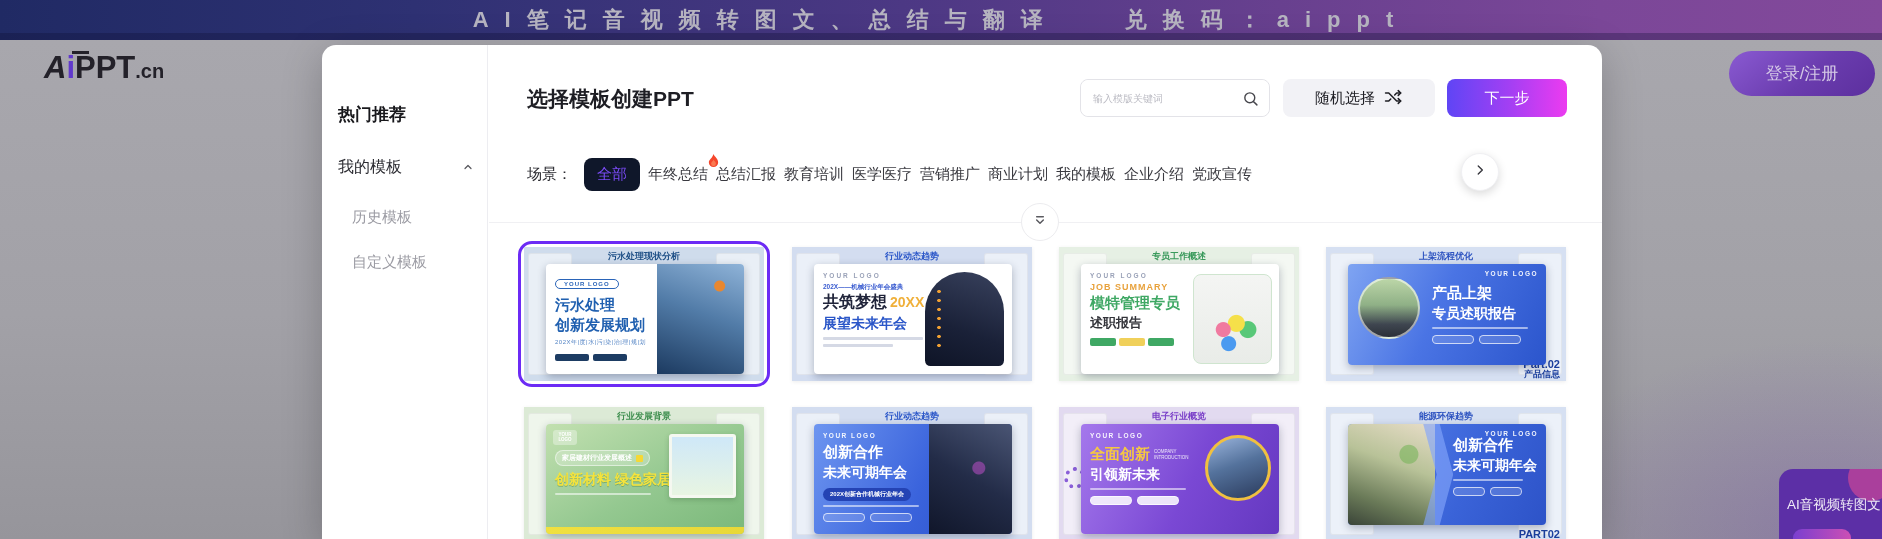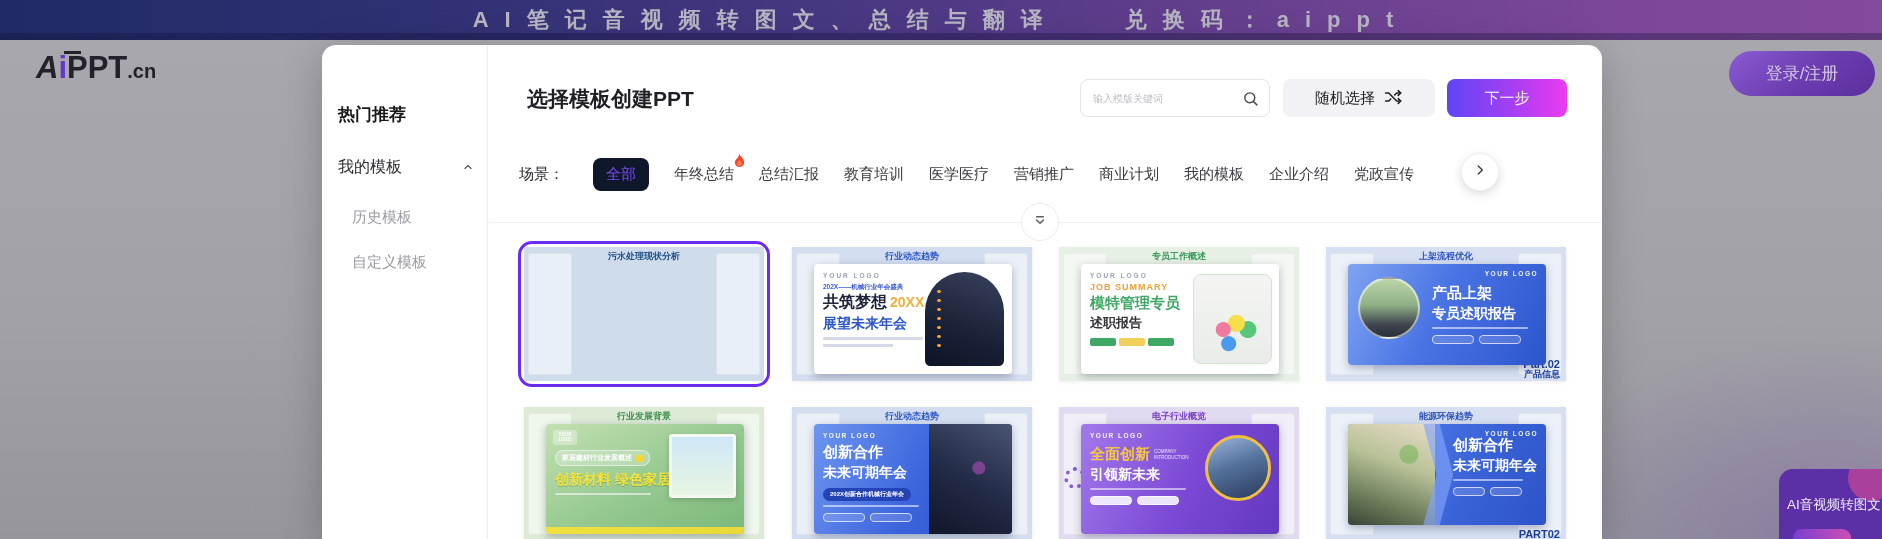--- a/index.html
+++ b/index.html
@@ -13,21 +13,21 @@
     box-shadow:inset 0 -7px 0 rgba(14,14,50,.30);
     display:flex;align-items:center;justify-content:center;gap:66px;
     font-weight:bold;font-size:22px;letter-spacing:16px;color:#b6b4c0;white-space:nowrap;}
 
   
   #page{position:absolute;left:0;top:40px;width:1882px;height:499px;
     background:radial-gradient(430px 270px at 97% 98%, rgba(110,60,180,.28), rgba(110,60,180,0) 70%),
                linear-gradient(180deg,#a8a7ad 0%,#a2a1a7 55%,#96959b 100%);}
 
   
-  #logo{position:absolute;left:36px;top:12px;font-size:31px;font-weight:900;color:#232129;cursor:pointer;line-height:1;}
+  #logo{position:absolute;left:44px;top:12px;font-size:31px;font-weight:900;color:#232129;cursor:pointer;line-height:1;}
   #logo .lA{font-style:italic;}
   #logo .lI{color:#6038cc;}
   #logo .lP{position:relative;}
   #logo .lP i{font-style:normal;position:relative;}
   #logo .lP i::after{content:"";position:absolute;left:-3px;top:1px;width:17px;height:3px;background:#232129;}
   #logo .lCn{font-size:20px;font-weight:800;}
 
   
   #login{position:absolute;right:7px;top:11px;width:146px;height:45px;border-radius:23px;border:none;
     background:linear-gradient(140deg,#8a5ad2 0%,#6a3cae 55%,#5c2f9e 100%);
@@ -60,21 +60,21 @@
 
   #random{position:absolute;left:794px;top:34px;width:152px;height:38px;border:none;border-radius:8px;
     background:#f2f2f6;display:flex;align-items:center;justify-content:center;gap:9px;cursor:pointer;font-family:inherit;}
   #random span{font-size:15px;color:#202026;}
 
   #next{position:absolute;left:958px;top:34px;width:120px;height:38px;border:none;border-radius:8px;
     background:linear-gradient(90deg,#5f45f5 0%,#a73ff3 55%,#ec3bf0 100%);
     color:#fff;font-size:15px;display:flex;align-items:center;justify-content:center;cursor:pointer;font-family:inherit;}
 
   
-  #tabs{position:absolute;left:30px;top:113px;height:32px;display:flex;align-items:center;gap:25px;
+  #tabs{position:absolute;left:38px;top:113px;height:32px;display:flex;align-items:center;gap:8px;
     font-size:15px;color:#3a3a40;white-space:nowrap;}
   #tabs .scene{color:#28282e;margin-right:4px;}
   .tab{background:none;border:none;font-size:15px;color:#3a3a40;padding:0;cursor:pointer;font-family:inherit;}
   .tab.selected{background:#0f172a;color:#7a4bf5;padding:7px 13px;border-radius:8px;}
   .tab.hot{position:relative;}
   .tab.hot .flame{position:absolute;top:-11px;right:-12px;width:13px;height:15px;}
 
   #tabs-next{position:absolute;left:972px;top:108px;width:38px;height:38px;border-radius:50%;background:#fff;
     border:1px solid #f0f0f3;box-shadow:0 3px 10px rgba(0,0,0,.15);display:flex;align-items:center;
     justify-content:center;cursor:pointer;}
@@ -296,20 +296,30 @@
               <line x1="7" y1="7" x2="17" y2="7"></line>
               <polyline points="7 12 12 17 17 12"></polyline>
             </svg></span>
       </div>
 
       <div class="sel">
         <div class="card t1">
           <div class="bgtile l"></div>
           <div class="bgtile r"></div>
           <div class="toplabel">污水处理现状分析</div>
+          <div class="panel">
+            <span class="logo-pill">YOUR LOGO</span>
+            <div class="tt"><span>污水处理</span><br><span>创新发展规划</span></div>
+            <div class="sub">202X年|度|水|污|染|治|理|规|划</div>
+            <div class="bars">
+                <span class="bar"></span>
+                <span class="bar"></span>
+              </div>
+            <div class="photo"></div>
+          </div>
         </div>
       </div>
 
       <div class="card t2">
         <div class="bgtile l"></div>
         <div class="bgtile r"></div>
         <div class="toplabel">行业动态趋势</div>
         <div class="panel">
           <div class="ylogo">YOUR LOGO</div>
           <div class="eyebrow">202X——机械行业年会盛典</div>

